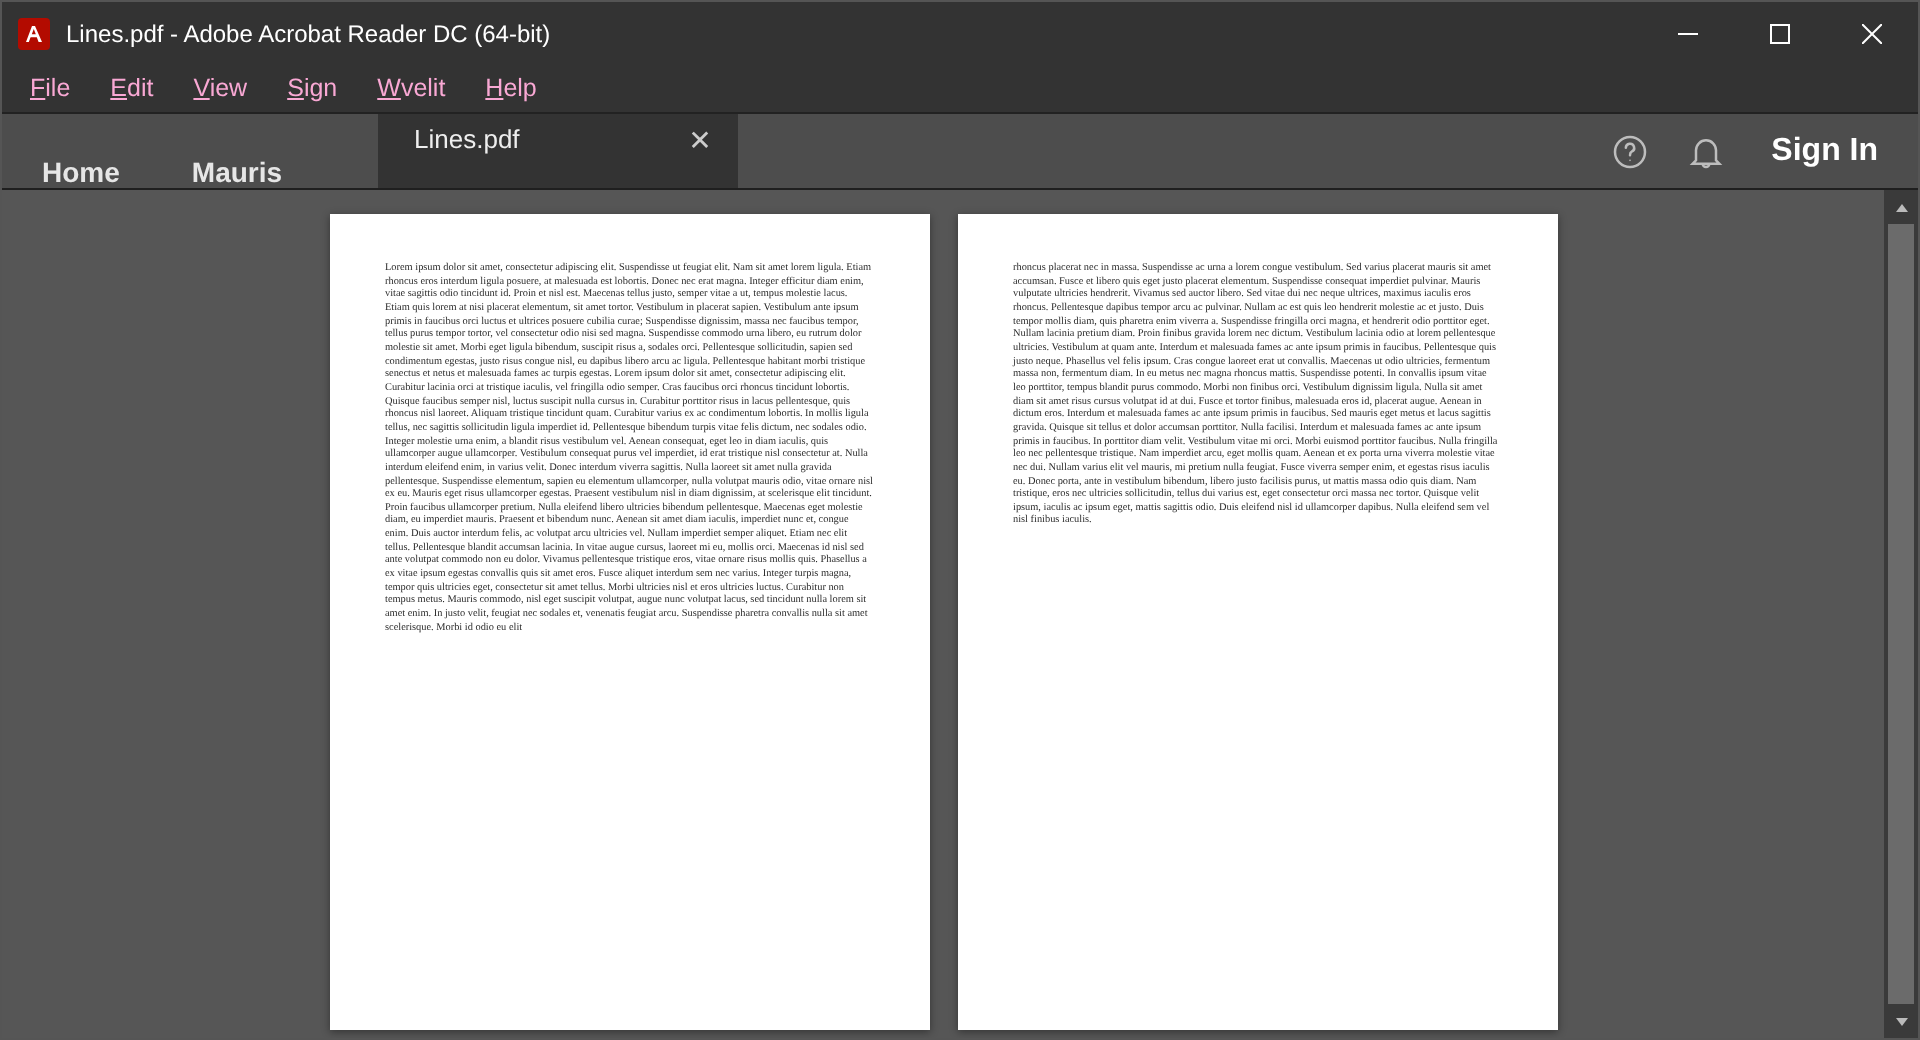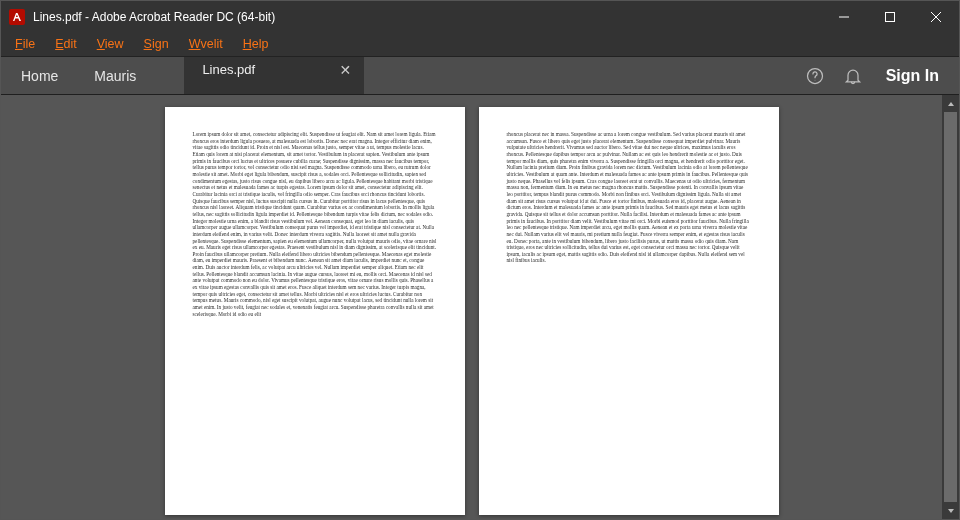--- a/index.html
+++ b/index.html
@@ -7,26 +7,26 @@
   .window { width: 960px; height: 520px; display: flex; flex-direction: column; border: 1px solid #555; background: #333; }
   
   .titlebar { height: 31px; background: #333; display: flex; align-items: center; color: #fff; font-size: 12px; }
   .titlebar .app-icon { width: 16px; height: 16px; background: #b30b00; border-radius: 2px; margin: 0 8px 0 8px; display: flex; align-items: center; justify-content: center; }
   .titlebar .app-icon svg { width: 12px; height: 12px; }
   .titlebar .title-text { flex: 0 0 auto; }
   .titlebar .title-spacer { flex: 1 1 auto; }
   .titlebar .win-btn { width: 46px; height: 31px; display: flex; align-items: center; justify-content: center; color: #fff; }
   .win-btn svg { width: 10px; height: 10px; stroke: #fff; stroke-width: 1; fill: none; }
   
-  .menubar { height: 25px; background: #333; display: flex; align-items: center; padding: 0 4px; color: #f97316; font-size: 12.5px; border-bottom: 1px solid #222;}
+  .menubar { height: 25px; background: #333; display: flex; align-items: center; padding: 0 4px; color: #f9a8d4; font-size: 12.5px; border-bottom: 1px solid #222;}
   .menubar .menu-item { padding: 3px 10px; }
   .menubar .menu-item .ul { text-decoration: underline; }
   
   .toolbar { height: 38px; background: #4d4d4d; display: flex; align-items: stretch; color: #ddd; font-size: 14px; border-bottom: 1px solid #1f1f1f; }
-  .toolbar .tool-btn { padding: 0 18px; display: flex; align-items: center; color: #e6e6e6; }
+  .toolbar .tool-btn { padding: 0 18px; display: flex; align-items: flex-end; color: #e6e6e6; font-weight: bold; }
   .toolbar .tool-btn.home { padding-left: 20px; }
   .toolbar .doc-tab { background: #333; display: flex; align-items: center; padding: 0 10px 12px 18px; margin-left: 30px; min-width: 180px; position: relative; gap: 40px; }
   .toolbar .doc-tab .tab-label { flex: 1; color: #eee; font-size: 13px; }
   .toolbar .doc-tab .tab-close { width: 18px; height: 18px; display: flex; align-items: center; justify-content: center; margin-left: 24px; color: #ccc; font-size: 14px; }
   .toolbar .spacer { flex: 1; }
   .toolbar .icon-btn { width: 38px; display: flex; align-items: center; justify-content: center; }
   .toolbar .icon-btn svg { width: 20px; height: 20px; stroke: #bdbdbd; fill: none; stroke-width: 1.5; }
   .toolbar .signin { padding: 0 20px 0 14px; display: flex; align-items: center; color: #fff; font-weight: 600; font-size: 16px; }
   
   .doc-wrap { flex: 1; display: flex; background: #565656; overflow: hidden; }

